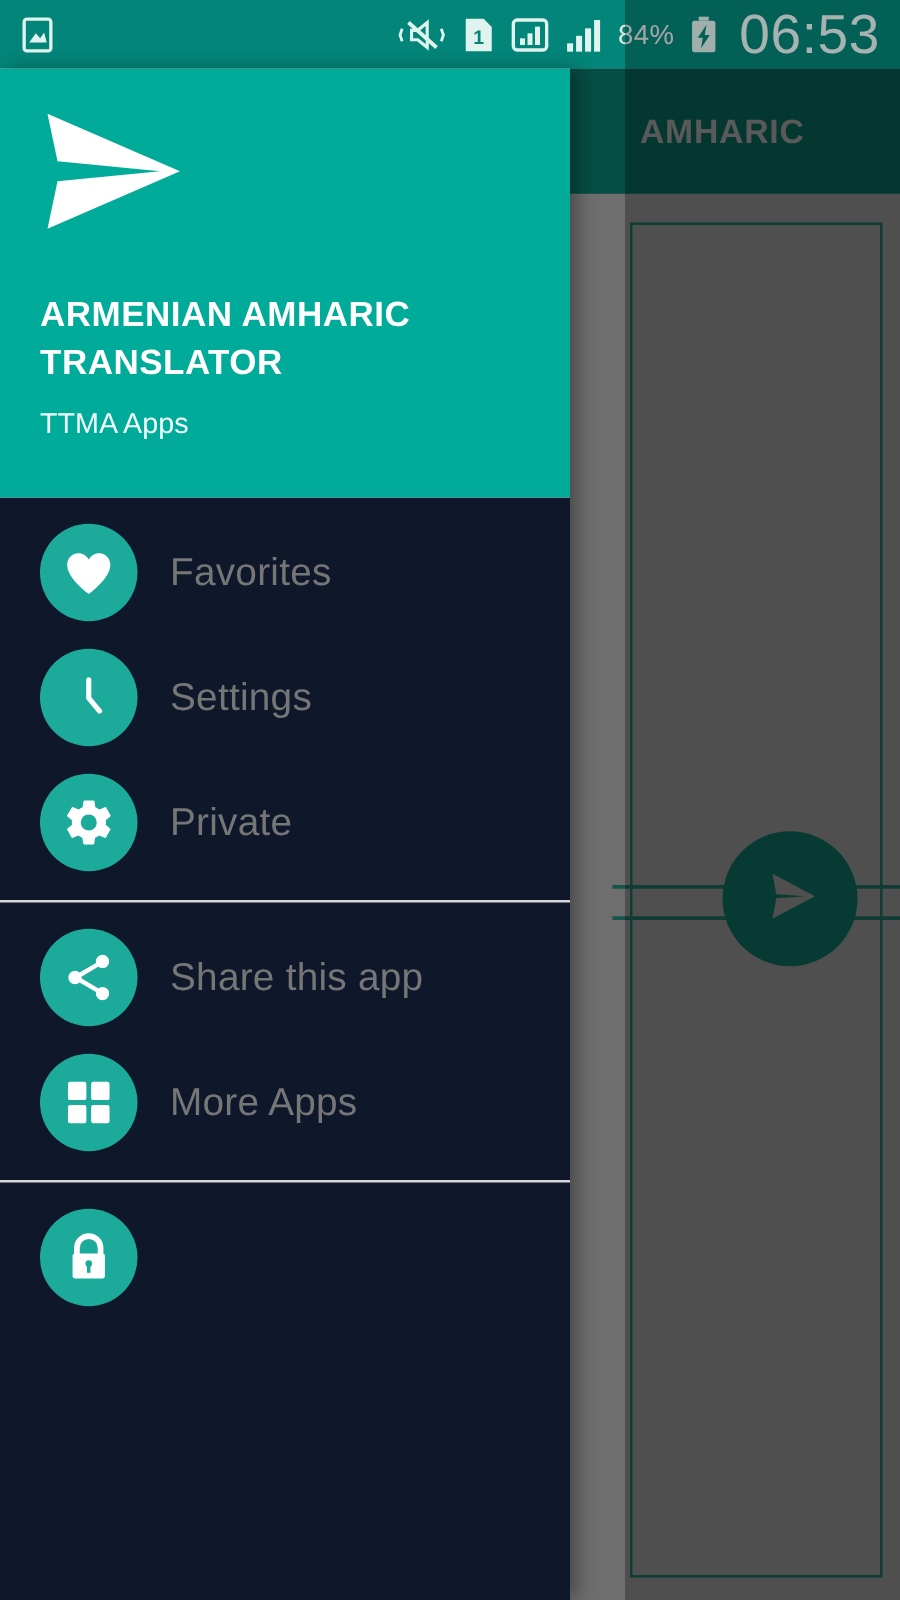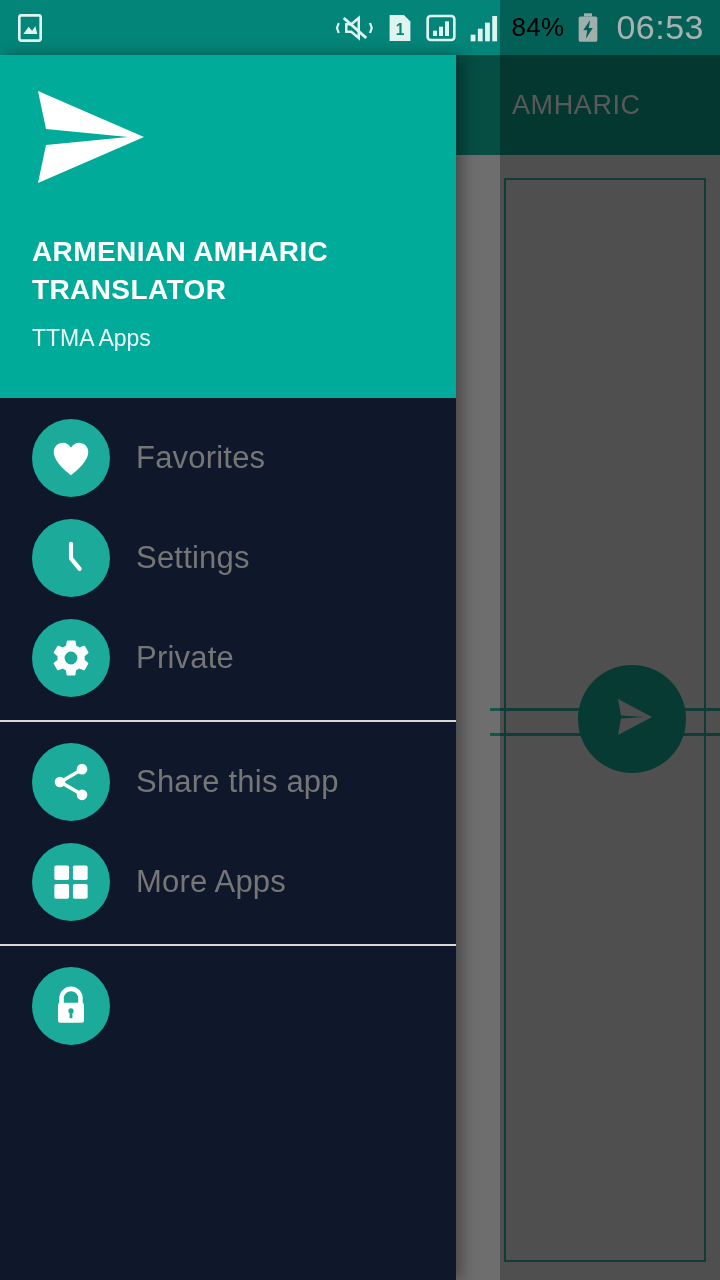--- a/index.html
+++ b/index.html
@@ -12,21 +12,21 @@
   #screen { position:relative; width:720px; height:1280px; overflow:hidden; }
 
   
   #bg-activity { position:absolute; inset:0; background:#6e6e6e; }
   #bg-appbar {
     position:absolute; left:0; top:55px; width:720px; height:100px;
     background:#064d43;
   }
   #bg-appbar-title {
     position:absolute; left:512px; top:90px;
-    font-size:27px; font-weight:normal; letter-spacing:.6px;
+    font-size:27px; font-weight:bold; letter-spacing:.6px;
     color:#7c7c7c;
   }
   #bg-card {
     position:absolute; left:504px; top:178px; width:202px; height:1084px;
     border:2px solid #15554c; background:rgba(0,0,0,0.0);
   }
   #bg-divider-a { position:absolute; left:490px; top:708px; width:230px; height:3px; background:#15554c; }
   #bg-divider-b { position:absolute; left:490px; top:733px; width:230px; height:3px; background:#15554c; }
   #bg-fab {
     position:absolute; left:578px; top:665px; width:108px; height:108px;
@@ -40,24 +40,24 @@
     background:#048579; z-index:40;
     display:flex; align-items:center;
   }
   #status-left { margin-left:14px; display:flex; align-items:center; }
   #status-right {
     margin-left:auto; margin-right:16px;
     display:flex; align-items:center; gap:12px;
   }
   .sb-ico { display:block; }
   #status-battery-pct {
-    color:#000000; font-size:26px; letter-spacing:.3px;
+    color:#e5e5e5; font-size:22px; letter-spacing:.3px;
   }
   #status-clock {
-    color:#e9f7f4; font-size:34px; letter-spacing:.5px; margin-left:4px;
+    color:#e9f7f4; font-size:44px; letter-spacing:.5px; margin-left:4px;
   }
 
   
   #scrim { position:absolute; left:500px; top:0; width:220px; height:1280px;
            background:rgba(0,0,0,0.28); z-index:45; }
 
   
   #drawer {
     position:absolute; left:0; top:55px; width:456px; height:1225px;
     background:#ffffff; z-index:50;

